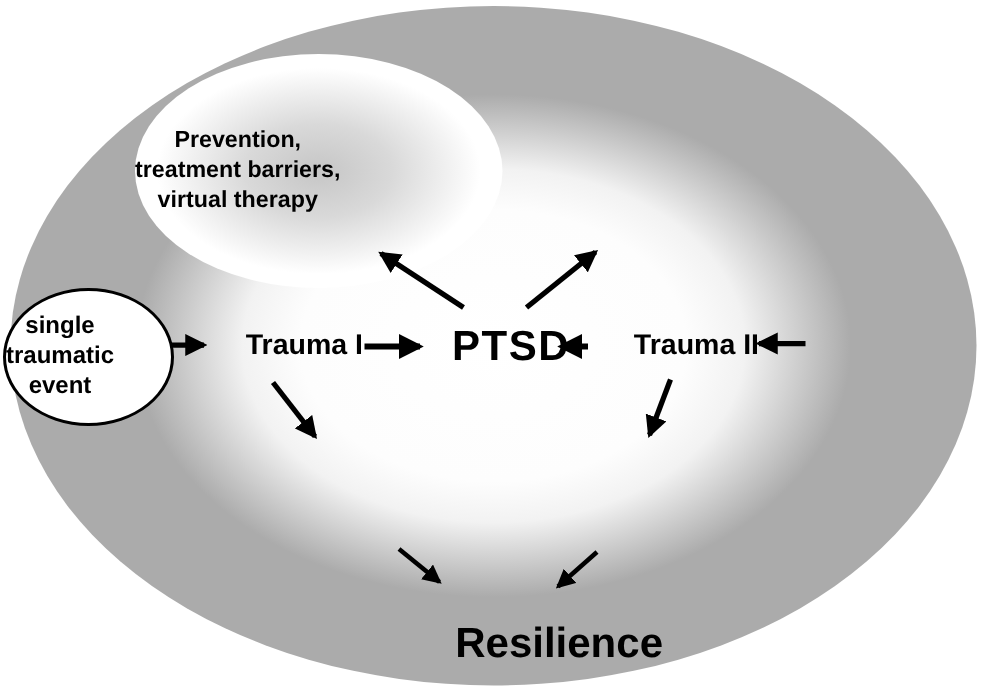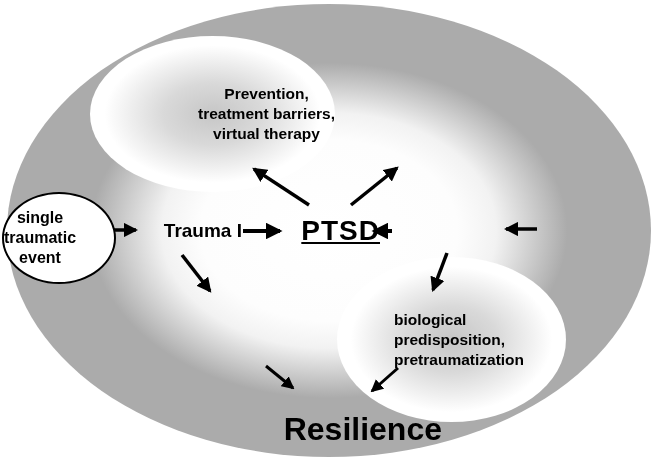--- a/index.html
+++ b/index.html
@@ -7,77 +7,73 @@
     position:relative;width:657px;height:462px;background:#ffffff;overflow:hidden;
     font-family:"Liberation Sans","DejaVu Sans",sans-serif;color:#000;
   }
   .outer-ellipse{
     position:absolute;left:7px;top:4px;width:644px;height:453px;border-radius:50%;
     background:radial-gradient(closest-side,#ffffff 0%,#fdfdfd 40%,#f2f2f2 52%,#ababab 74%,#ababab 100%);
   }
   .node{
     position:absolute;border-radius:50%;
     background:radial-gradient(closest-side,#c6c6c6 0%,#d9d9d9 40%,#efefef 68%,#ffffff 88%);
-    display:flex;align-items:center;justify-content:flex-end;
+    display:flex;align-items:center;justify-content:flex-start;
   }
   .node-top-left{left:90px;top:36px;width:245px;height:156px;}
   .node-top-right{left:336px;top:34px;width:230px;height:164px;}
   .node-bottom-left{left:92px;top:262px;width:241px;height:158px;}
   .node-bottom-right{left:337px;top:257px;width:229px;height:165px;}
   .node-text{
     white-space:pre-line;text-align:center;font-weight:bold;
     font-size:15.5px;line-height:20px;
   }
   .node-bottom-right{justify-content:flex-start;}
   .node-bottom-right .node-text{text-align:left;padding-left:57px;}
   .source{
     position:absolute;border-radius:50%;background:#ffffff;border:2px solid #000;
     display:flex;align-items:center;justify-content:flex-start;box-sizing:border-box;
   }
   .source-left{left:2px;top:192px;width:114px;height:92px;}
   .source-right{left:538px;top:186px;width:117px;height:88px;}
   .source-text{white-space:pre-line;text-align:center;font-weight:bold;font-size:16px;line-height:20px;}
   .label{position:absolute;font-weight:bold;text-align:right;}
   .label-trauma1{left:122px;top:219px;width:120px;font-size:19px;line-height:24px;}
-  .label-ptsd{left:276px;top:214px;width:104px;font-size:28px;line-height:33px;letter-spacing:1px;text-decoration:underline;}
+  .label-ptsd{left:276px;top:214px;width:104px;font-size:28px;line-height:33px;letter-spacing:1px;}
   .label-trauma2{left:386px;top:219px;width:120px;font-size:19px;line-height:24px;}
-  .label-resilience{left:242px;top:413px;width:200px;font-size:32px;line-height:32px;}
+  .label-resilience{left:242px;top:413px;width:200px;font-size:28px;line-height:32px;}
   svg.arrows{position:absolute;left:0;top:0;width:657px;height:462px;pointer-events:none;}
   svg.arrows line{stroke:#000;}
 </style>
 </head>
 <body>
 
 <div class="canvas">
 
   <div class="outer-ellipse"></div>
 
   <div class="node node-top-left">
     <div class="node-text">Prevention,
 treatment barriers,
 virtual therapy</div>
   </div>
 
 
 
-  <div class="node node-bottom-right">
-    <div class="node-text">biological
-predisposition,
-pretraumatization</div>
-  </div>
 
   <div class="source source-left">
     <div class="source-text">single
 traumatic
 event</div>
   </div>
 
 
   <div class="label label-trauma1">Trauma I</div>
   <div class="label label-ptsd">PTSD</div>
+  <div class="label label-trauma2">Trauma II</div>
   <div class="label label-resilience">Resilience</div>
 
   <svg class="arrows" viewBox="0 0 657 462">
     <defs>
       <marker id="ah" viewBox="0 0 10 10" refX="8.5" refY="5" markerWidth="4.2" markerHeight="4.2" orient="auto">
         <path d="M0,0 L10,5 L0,10 z" fill="#000"></path>
       </marker>
     </defs>
     <line x1="114" y1="230" x2="136" y2="230" stroke-width="3.5" marker-end="url(#ah)"></line>
     <line x1="243" y1="231" x2="280" y2="231" stroke-width="4" marker-end="url(#ah)"></line>

